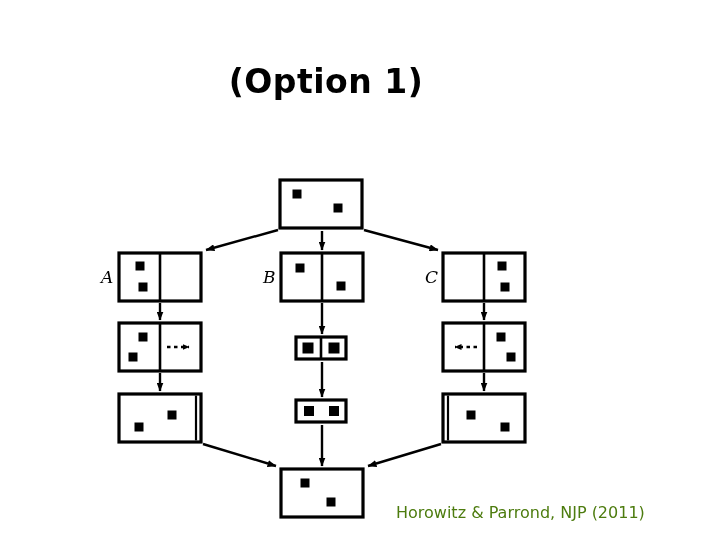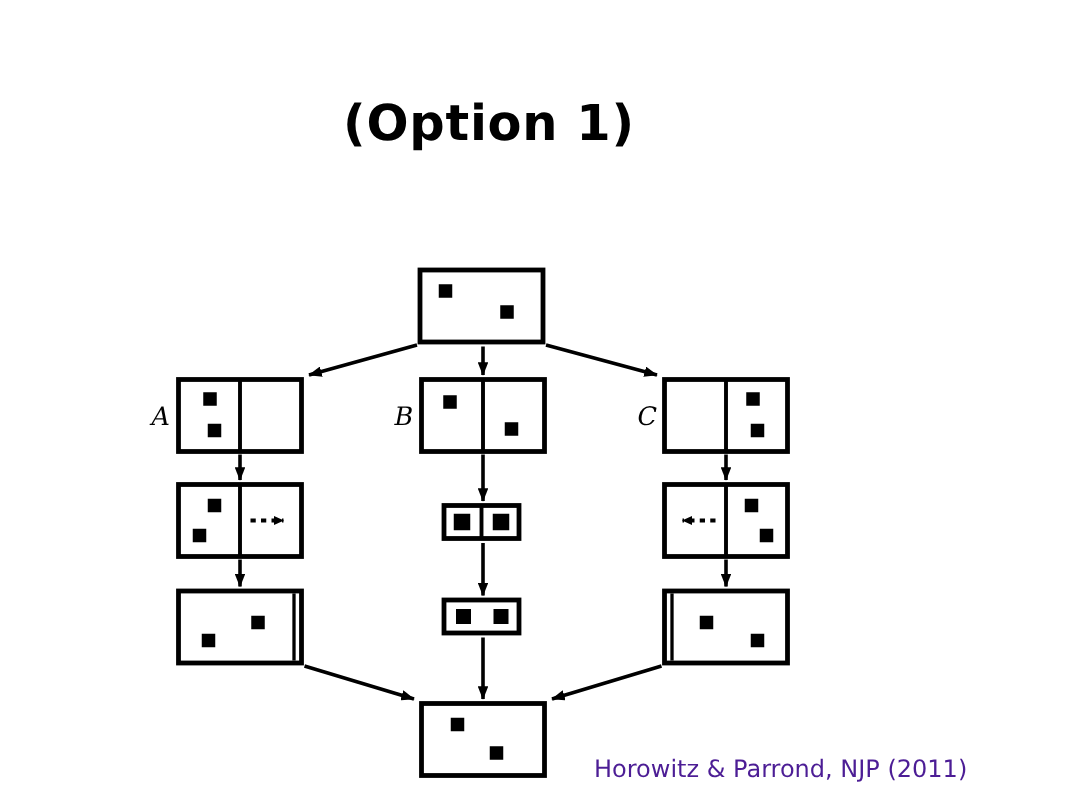--- a/index.html
+++ b/index.html
@@ -49,21 +49,21 @@
   }
 
   
   #citation {
     position: absolute;
     left: 396px;
     top: 503px;
     font-family: "DejaVu Sans", sans-serif;
     font-size: 16px;
     font-weight: 400;
-    color: #4c1d95;
+    color: #4d7c0f;
     white-space: nowrap;
   }
 </style>
 </head>
 <body>
 
 <div id="title-block">
   <span class="title-line" id="title-line-1">(Option 1)</span>
 </div>
 

